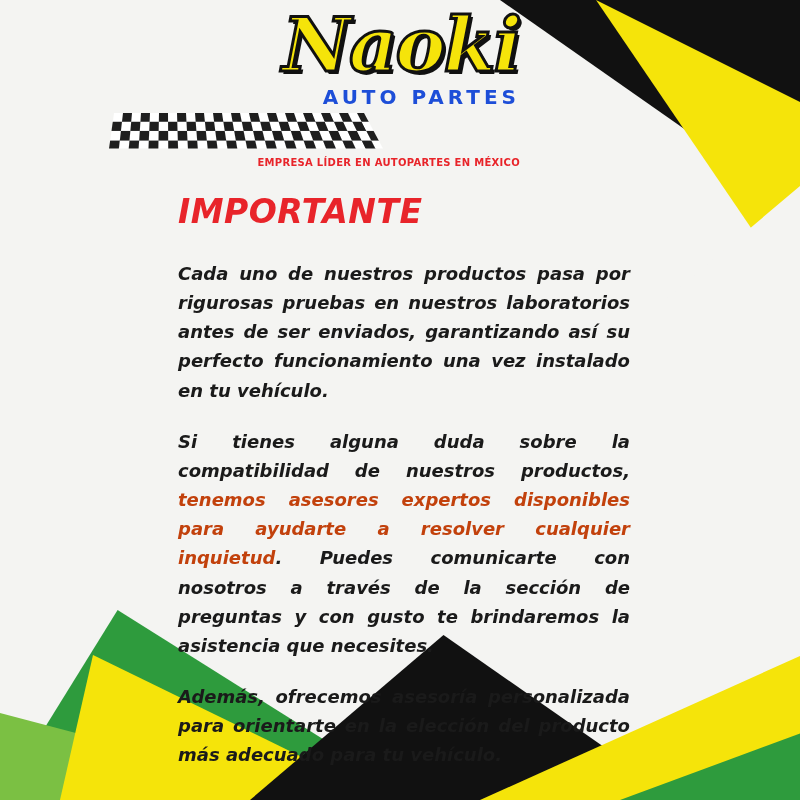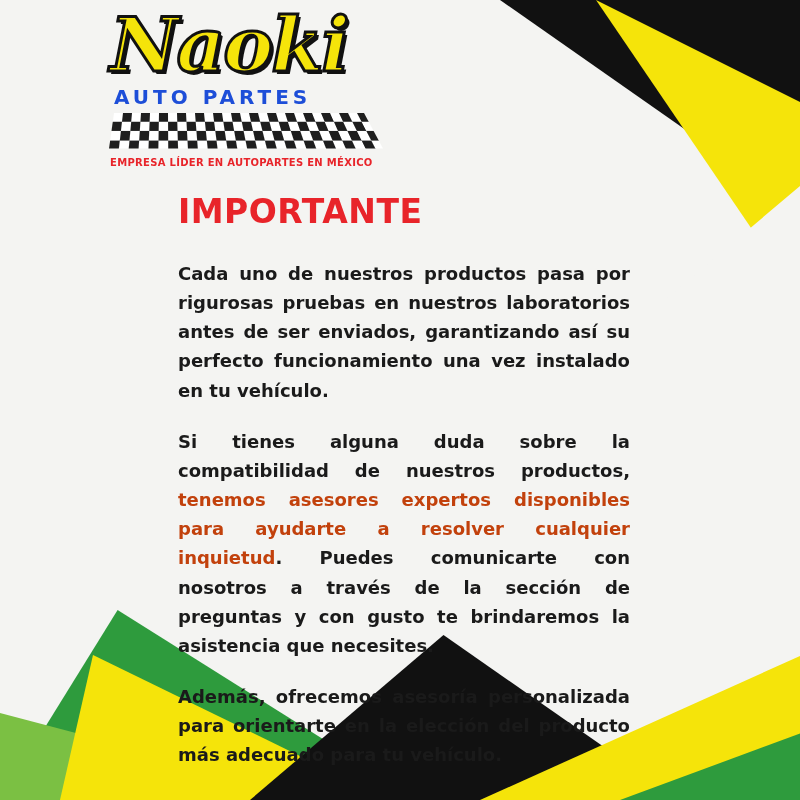--- a/index.html
+++ b/index.html
@@ -68,21 +68,21 @@
   }
   .br-green {
     bottom:0; right:0; width:180px; height:95px;
     background:#2e9b3d;
     clip-path: polygon(0 100%, 100% 30%, 100% 100%);
   }
 
   
   .header {
     position:absolute; top:0; left:0; width:520px; padding:10px 0 0 110px;
-    text-align:left;
+    text-align:right;
   }
   .logo-word {
     font-family:"DejaVu Serif", serif;
     font-weight:bold;
     font-style:italic;
     font-size:75px;
     letter-spacing:-2px;
     color:#f5e40a;
     -webkit-text-stroke:3px #111111;
     text-shadow: 3px 3px 0 #111111;
@@ -116,21 +116,21 @@
     font-family:"DejaVu Sans", sans-serif;
     font-weight:bold;
     font-size:10px;
     letter-spacing:0.3px;
     color:#e8242a;
   }
 
   
   .content {
     position:absolute;
-    top:192px; left:178px; width:452px;
+    top:192px; left:178px; width:452px;font-style:italic;
   }
   .title {
     font-family:"DejaVu Sans", sans-serif;
     font-weight:bold;
     font-size:33px;
     color:#e8242a;
     letter-spacing:0.5px;
     margin-bottom:28px;
   }
   p.para {

